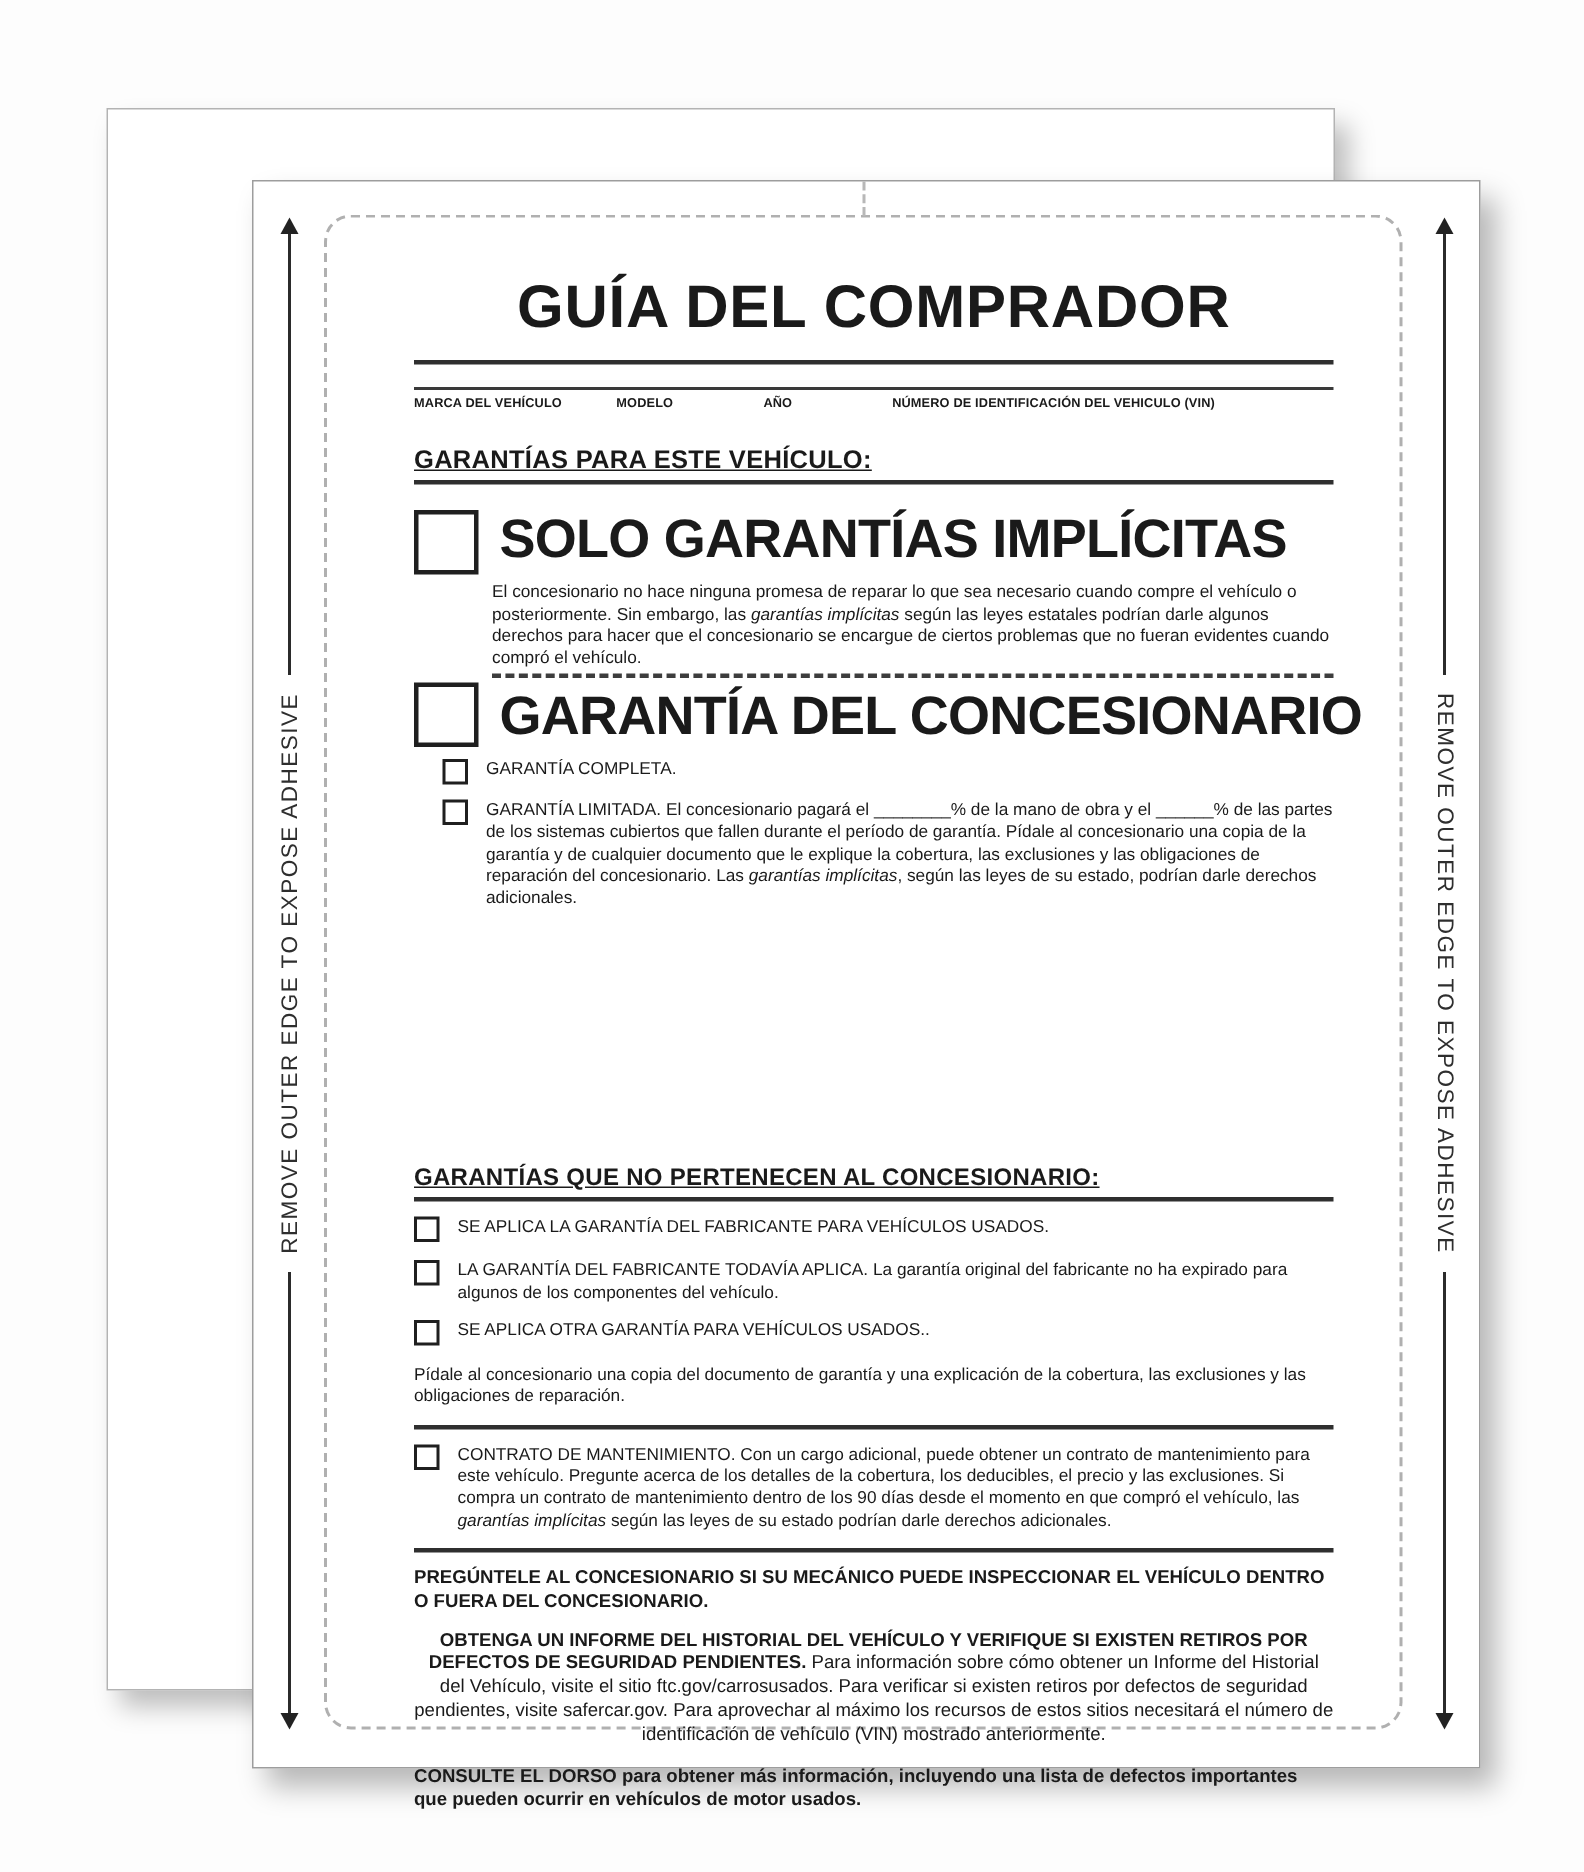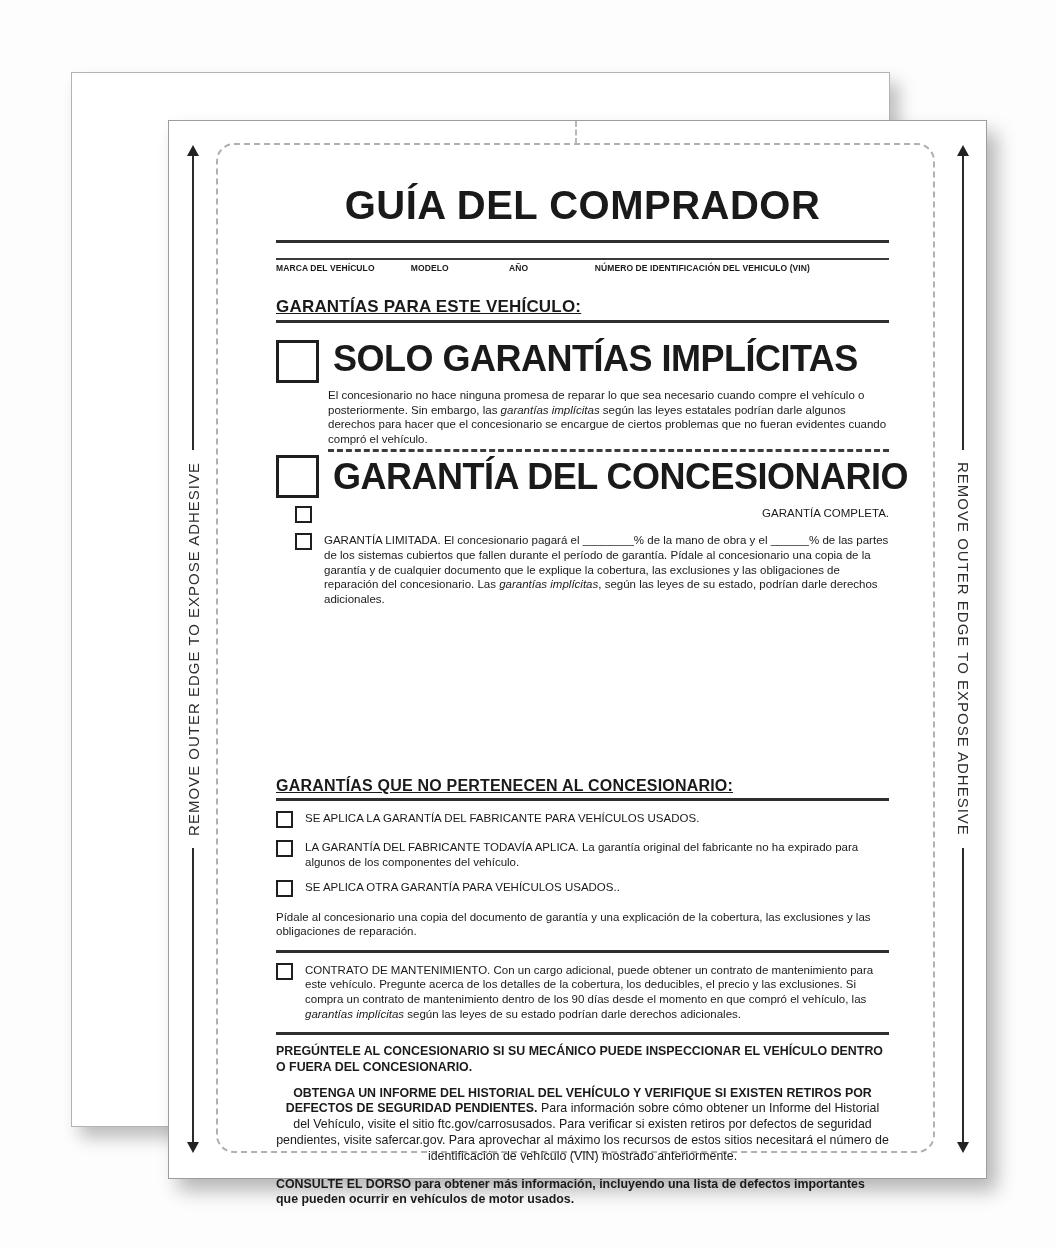--- a/index.html
+++ b/index.html
@@ -39,21 +39,21 @@
   .bigtitle{font-size:36px;font-weight:bold;letter-spacing:-.5px;line-height:38px;white-space:nowrap;}
   .indent{margin-left:52px;}
   .para{font-size:11.5px;line-height:14.6px;}
   .as-is-para{margin-top:5px;width:560px;}
   .dash-sep{border:none;border-top:3px dashed #3d3d3d;margin:3px 0 0 52px;}
   .dealer-row{margin-top:3px;align-items:center;}
 
   .check-item{display:flex;gap:12px;margin-left:19px;align-items:flex-start;}
   .smallbox{width:13px;height:13px;border:2px solid #1f1f1f;flex-shrink:0;margin-top:0;background:#fff;}
   .check-item .lbl{font-size:11.5px;line-height:14.6px;}
-  .mt8{margin-top:8px;justify-content:space-between;} .mt10{margin-top:10px;} .mt12{margin-top:12px;}
+  .mt8{margin-top:8px;} .mt10{margin-top:10px;} .mt12{margin-top:12px;}
   .syslabels{display:flex;margin-top:3px;font-size:13.5px;font-weight:bold;}
   .sys-covered{width:250px;}
   .write-space{height:147px;}
 
   .no-indent-item{margin-left:0;}
   .ask-para{margin:13px 0 11px 0;}
   .sect-rule{margin-top:0;}
   .contract-wrap{margin:10px 0 11px 0;}
   .bold-para{font-size:12.4px;line-height:15.8px;font-weight:bold;margin-top:9px;}
   .mixed-para{font-size:12.4px;line-height:15.8px;margin-top:10px;text-align:center;}

